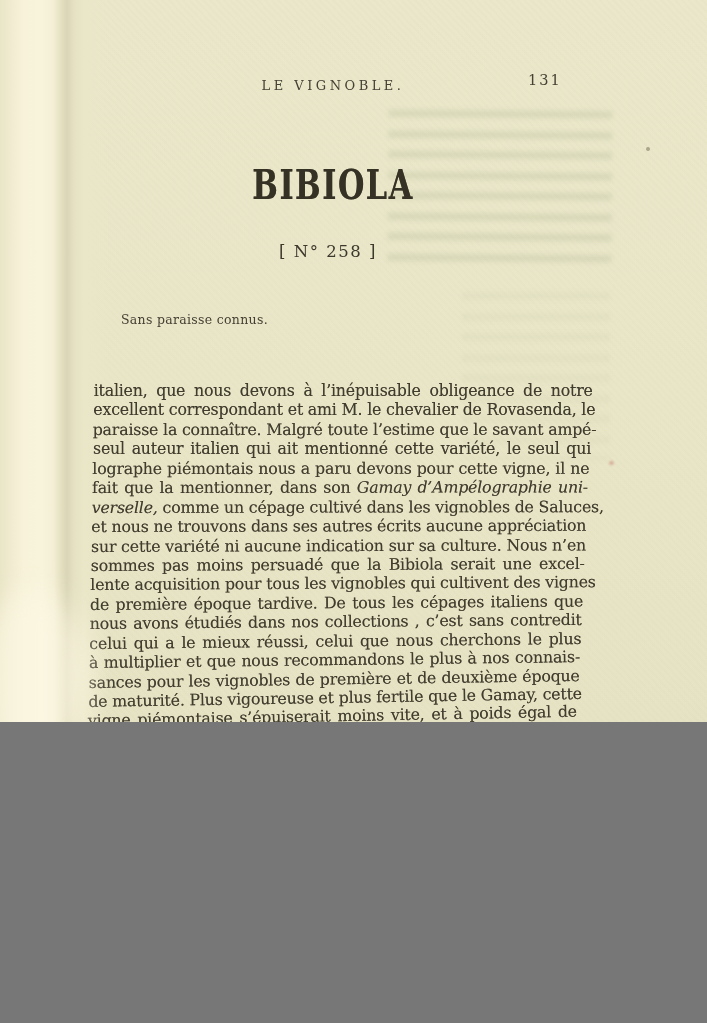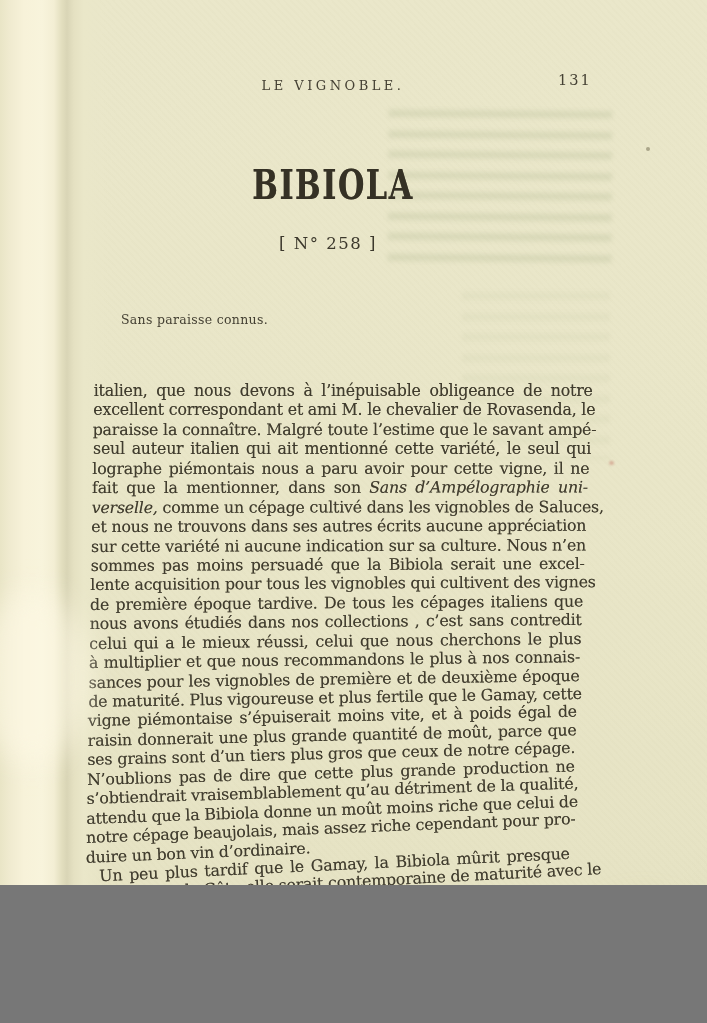--- a/index.html
+++ b/index.html
@@ -1,19 +1,19 @@
 <!DOCTYPE html>
 <html><head>
 <meta charset="utf-8">
 <style>
   html,body { margin:0; padding:0; }
   body { background:#777; font-family:"DejaVu Serif", serif; }
 
   .scan {
-    position:relative; width:707px; height:885px; overflow:hidden;
+    position:relative; width:707px; height:722px; overflow:hidden;
     background:
       repeating-linear-gradient(47deg, rgba(120,110,60,0.015) 0 2px, rgba(0,0,0,0) 2px 5px),
       radial-gradient(ellipse 130% 120% at 45% 40%, rgba(0,0,0,0) 62%, rgba(120,108,66,0.10) 100%),
       linear-gradient(180deg, #eae7ca 0%, #e9e6c8 55%, #e6e3c4 100%);
     color:#3e3a2d;
   }
 
   
   .page-edge {
     position:absolute; left:0; top:0; width:110px; height:1023px;
@@ -22,33 +22,33 @@
       #f3eed4 54px, #e2debe 62px, #d9d5b6 67px, #e5e1c2 74px,
       #eae7c9 84px, rgba(234,231,201,0) 110px);
   }
 
   .running-head {
     position:absolute; left:333px; top:78px; transform:translateX(-50%);
     font-size:13px; letter-spacing:3.5px; color:#454134; white-space:nowrap;
   }
   .folio {
     position:absolute; left:528px; top:72px;
-    font-size:14.5px; letter-spacing:2px; color:#454134;margin-left:30px;
+    font-size:14.5px; letter-spacing:2px; color:#454134;
   }
   .title {
     position:absolute; left:333px; top:161px; transform:translateX(-50%);
     white-space:nowrap;
   }
   .title .stretch {
     display:inline-block; transform:scaleX(0.74); transform-origin:center;
     font-size:41px; font-weight:bold; letter-spacing:2px; color:#353125;
     text-shadow:0 0 0.6px rgba(50,45,30,0.65);
   }
   .number-line {
-    position:absolute; left:328px; top:234px; transform:translateX(-50%);
+    position:absolute; left:328px; top:242px; transform:translateX(-50%);
     font-size:16.5px; letter-spacing:1.5px; color:#3c382c; white-space:nowrap;
   }
   .synonyms {
     position:absolute; left:121px; top:312px;
     font-size:12.5px; letter-spacing:0.3px; color:#433f32;
   }
 
   .body-text {
     position:absolute; left:94px; top:381px; width:510px;
     font-size:15.8px; color:#403c2e;
@@ -99,22 +99,22 @@
 
   <div class="number-line">[ N° 258 ]</div>
 
   <div class="synonyms">Sans paraisse connus.</div>
 
   <div class="body-text">
       <div class="line" style="width: 499px; transform: translateX(-0.3px) rotate(0deg);"><span>italien, que nous devons à l’inépuisable obligeance de notre</span></div>
       <div class="line" style="width: 499px; transform: translateX(-0.7px) rotate(0deg);"><span>excellent correspondant et ami M. le chevalier de Rovasenda, le</span></div>
       <div class="line" style="width: 498px; transform: translateX(-1.3px) rotate(-0.03deg);"><span>paraisse la connaître. Malgré toute l’estime que le savant ampé-</span></div>
       <div class="line" style="width: 498px; transform: translateX(-1px) rotate(-0.01deg);"><span>seul auteur italien qui ait mentionné cette variété, le seul qui</span></div>
-      <div class="line" style="width: 497px; transform: translateX(-1.7px) rotate(-0.04deg);"><span>lographe piémontais nous a paru avoir pour cette vigne, il ne</span></div>
-      <div class="line" style="width: 496px; transform: translateX(-2px) rotate(-0.07deg);"><span>fait que la mentionner, dans son </span><span class="i">Sans d’Ampélographie uni-</span></div>
+      <div class="line" style="width: 497px; transform: translateX(-1.7px) rotate(-0.04deg);"><span>lographe piémontais nous a paru devons pour cette vigne, il ne</span></div>
+      <div class="line" style="width: 496px; transform: translateX(-2px) rotate(-0.07deg);"><span>fait que la mentionner, dans son </span><span class="i">Gamay d’Ampélographie uni-</span></div>
       <div class="line" style="width: 496px; transform: translateX(-2.3px) rotate(-0.1deg);"><span class="i">verselle,</span><span> comme un cépage cultivé dans les vignobles de Saluces,</span></div>
       <div class="line" style="width: 495px; transform: translateX(-2.7px) rotate(-0.14deg);"><span>et nous ne trouvons dans ses autres écrits aucune appréciation</span></div>
       <div class="line" style="width: 495px; transform: translateX(-3px) rotate(-0.19deg);"><span>sur cette variété ni aucune indication sur sa culture. Nous n’en</span></div>
       <div class="line" style="width: 494px; transform: translateX(-3.3px) rotate(-0.25deg);"><span>sommes pas moins persuadé que la Bibiola serait une excel-</span></div>
       <div class="line" style="width: 493px; transform: translateX(-3.7px) rotate(-0.32deg);"><span>lente acquisition pour tous les vignobles qui cultivent des vignes</span></div>
       <div class="line" style="width: 493px; transform: translateX(-4px) rotate(-0.4deg);"><span>de première époque tardive. De tous les cépages italiens que</span></div>
       <div class="line" style="width: 492px; transform: translateX(-4.3px) rotate(-0.48deg);"><span>nous avons étudiés dans nos collections , c’est sans contredit</span></div>
       <div class="line" style="width: 492px; transform: translateX(-4.7px) rotate(-0.58deg);"><span>celui qui a le mieux réussi, celui que nous cherchons le plus</span></div>
       <div class="line" style="width: 491px; transform: translateX(-5px) rotate(-0.69deg);"><span>à multiplier et que nous recommandons le plus à nos connais-</span></div>
       <div class="line" style="width: 491px; transform: translateX(-5.3px) rotate(-0.81deg);"><span>sances pour les vignobles de première et de deuxième époque</span></div>

